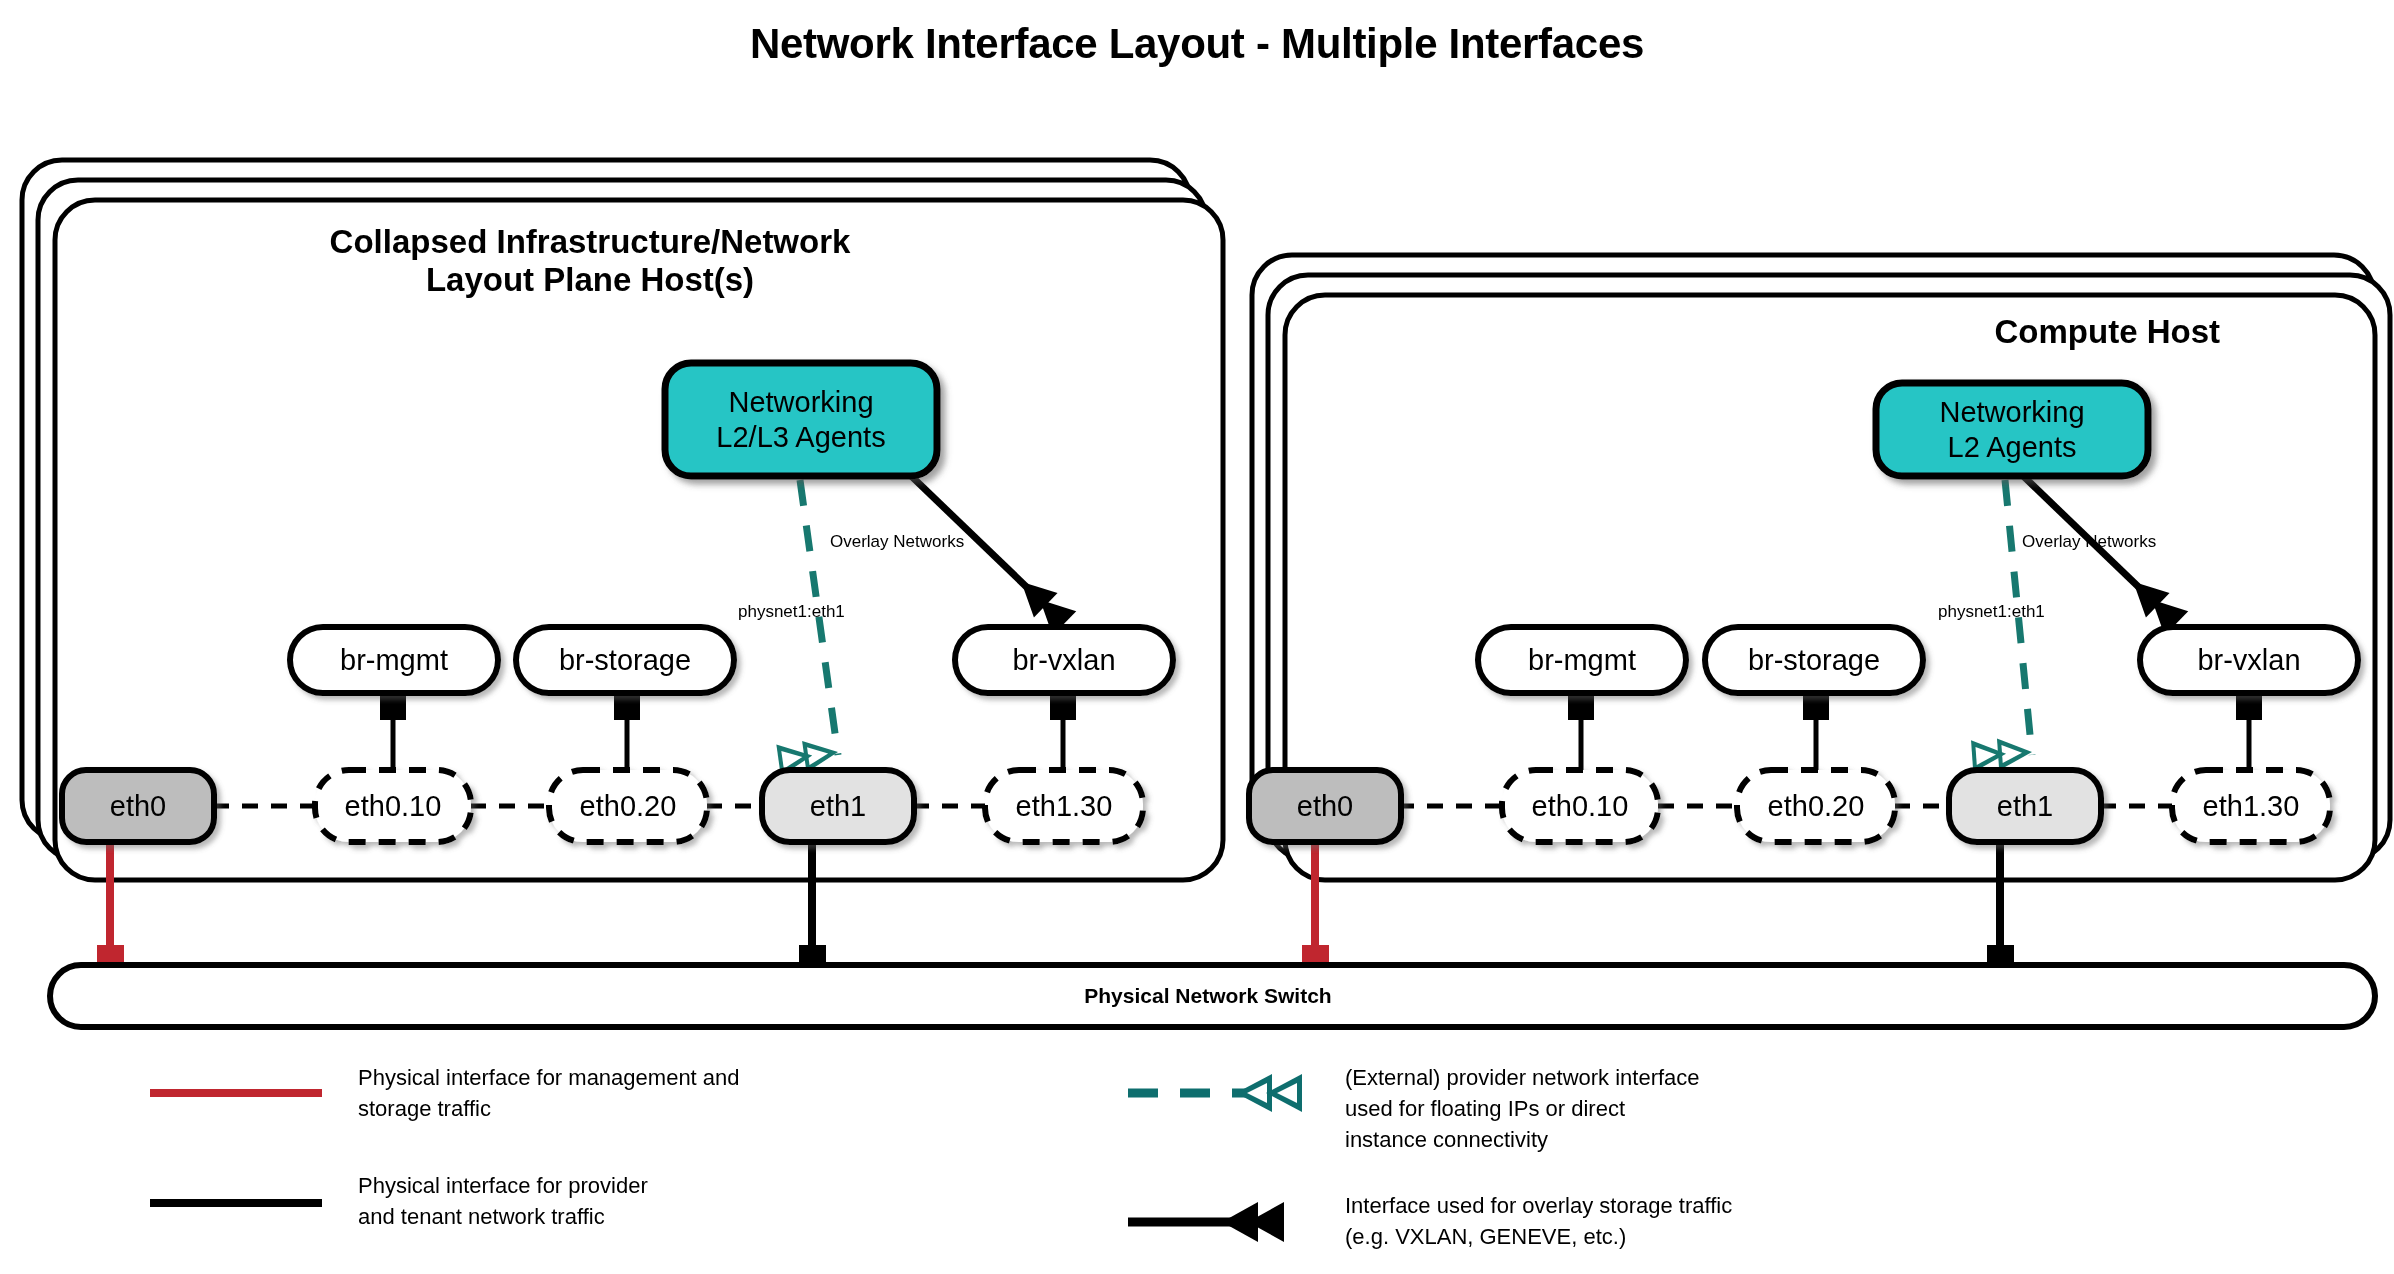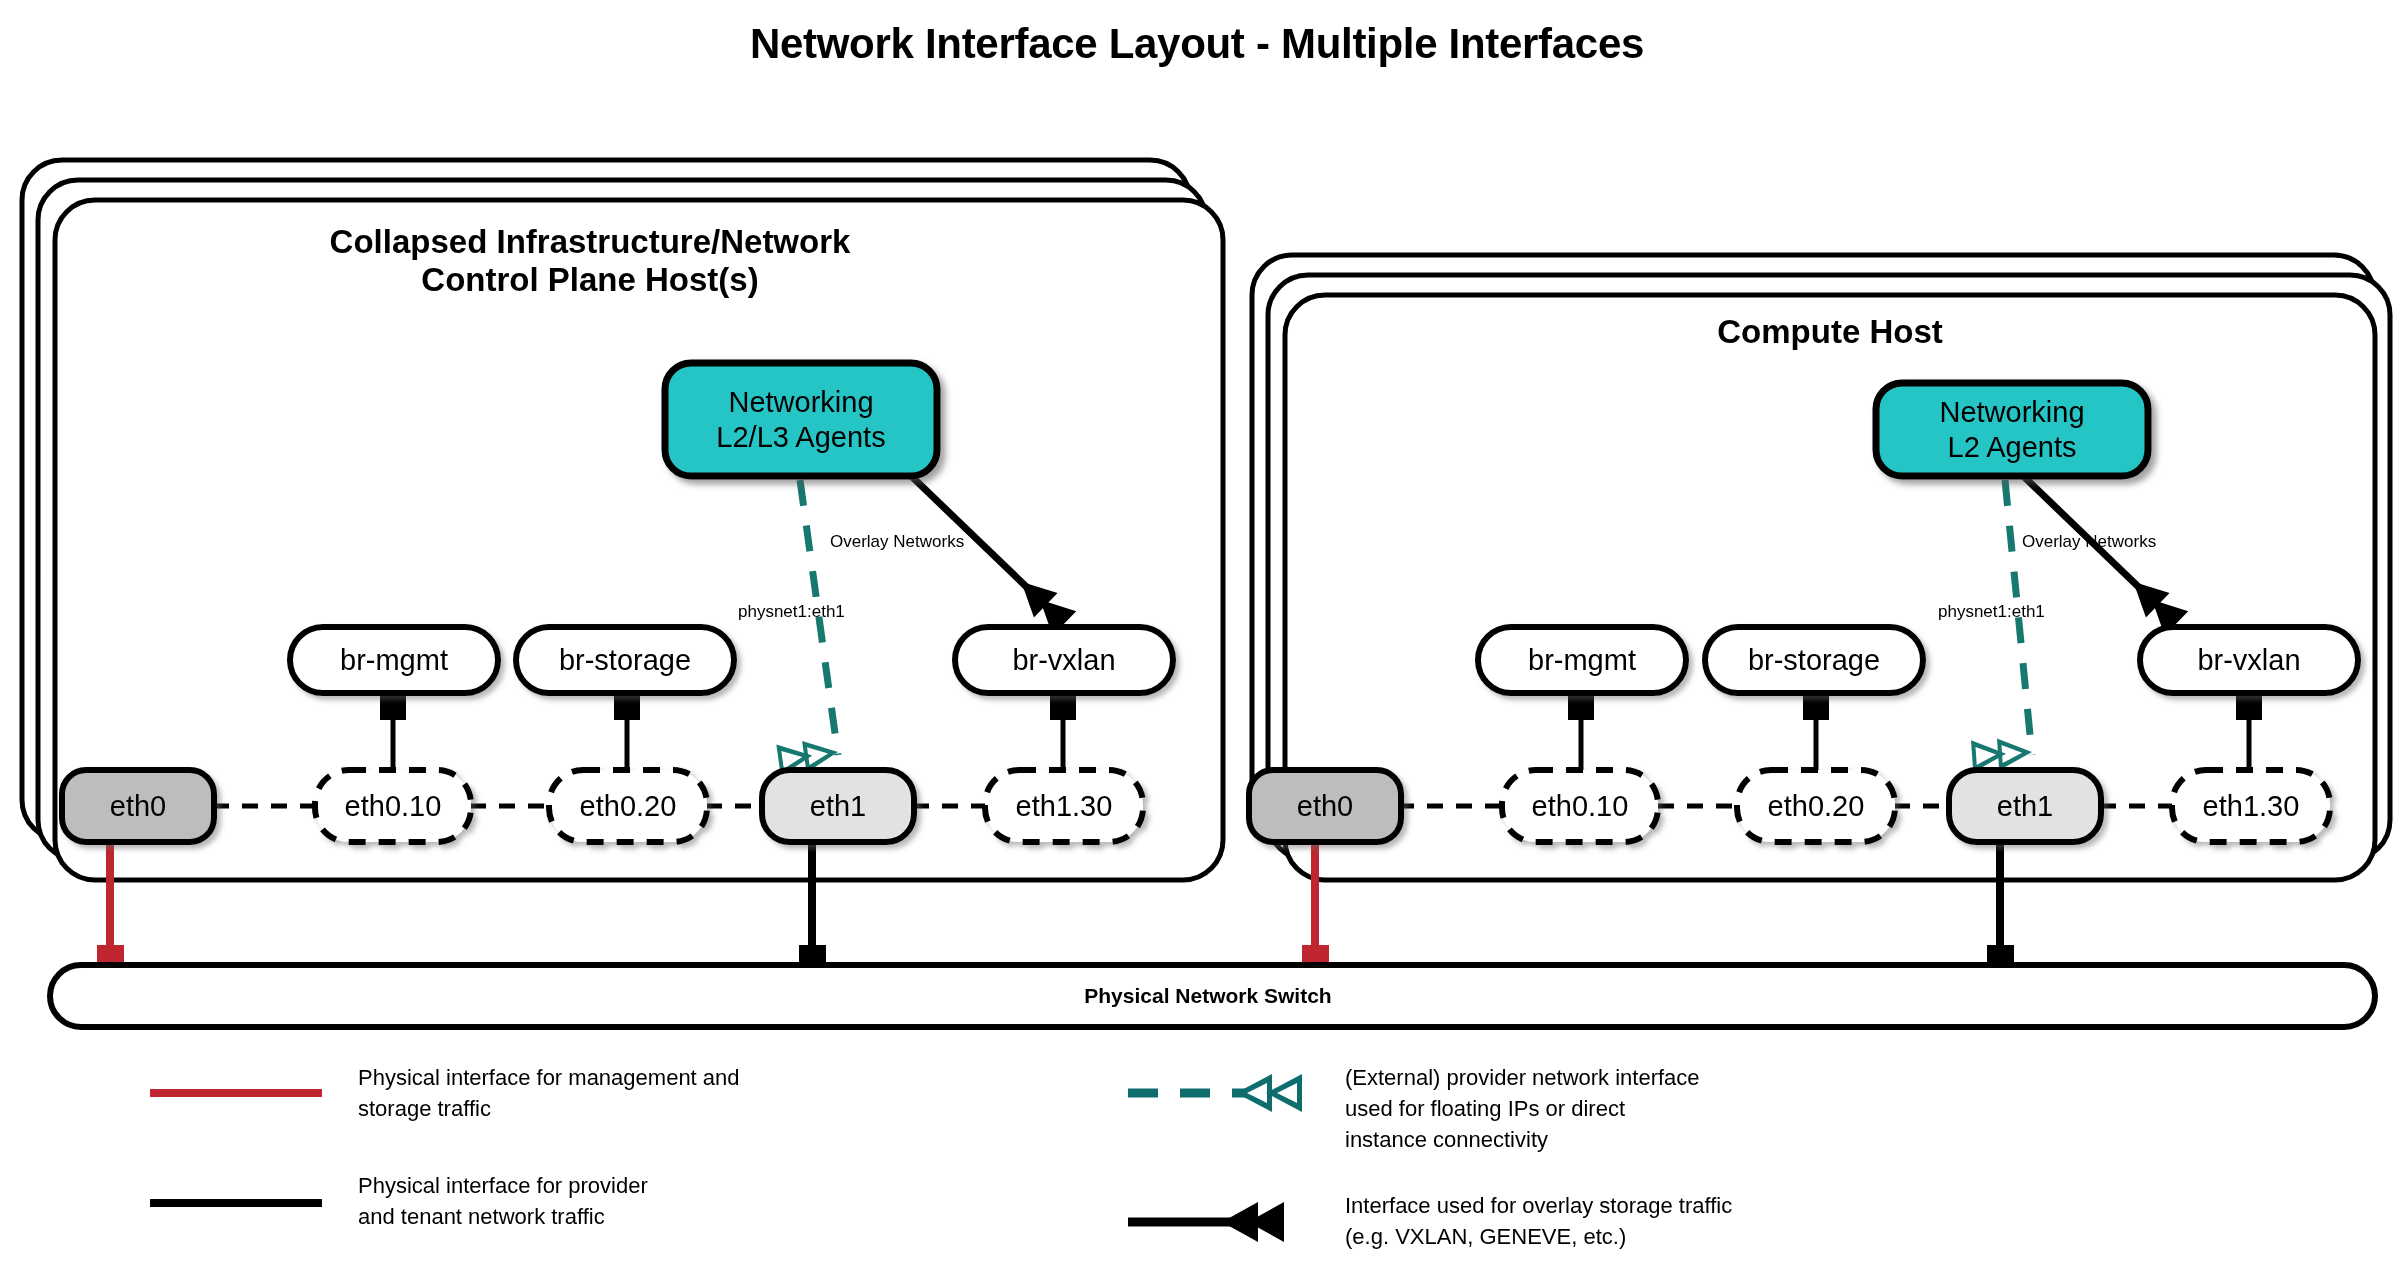--- a/index.html
+++ b/index.html
@@ -193,22 +193,22 @@
     <g>
       <line x1="1128" y1="1222" x2="1250" y2="1222" stroke="#000000" stroke-width="9"></line>
       <g transform="translate(1222,1222)">
         <path d="M 0 0 L 36 -20 L 36 20 Z" fill="#000000"></path>
         <path d="M 26 0 L 62 -20 L 62 20 Z" fill="#000000"></path>
       </g>
     </g>
   </svg>
 
   <div class="host-title" style="left:200px;top:223px;width:780px;">Collapsed Infrastructure/Network
-Control Plane Host(s)</div>
-  <div class="host-title" style="left:1440px;top:313px;width:780px;">Compute Host</div>
+Layout Plane Host(s)</div>
+  <div class="host-title" style="left:1440px;top:313px;width:780px;text-align:right;">Compute Host</div>
 
   <div class="node-label" style="left:665px;top:363px;width:272px;height:113px;font-size:29px;white-space:pre-line;">Networking
 L2/L3 Agents</div>
 
   <div class="node-label" style="left:290px;top:627px;width:208px;height:66px;font-size:29px;">br-mgmt</div>
   <div class="node-label" style="left:516px;top:627px;width:218px;height:66px;font-size:29px;">br-storage</div>
   <div class="node-label" style="left:955px;top:627px;width:218px;height:66px;font-size:29px;">br-vxlan</div>
 
   <div class="node-label" style="left:62px;top:770px;width:152px;height:72px;font-size:29px;">eth0</div>
   <div class="node-label" style="left:315px;top:770px;width:156px;height:72px;font-size:29px;">eth0.10</div>

